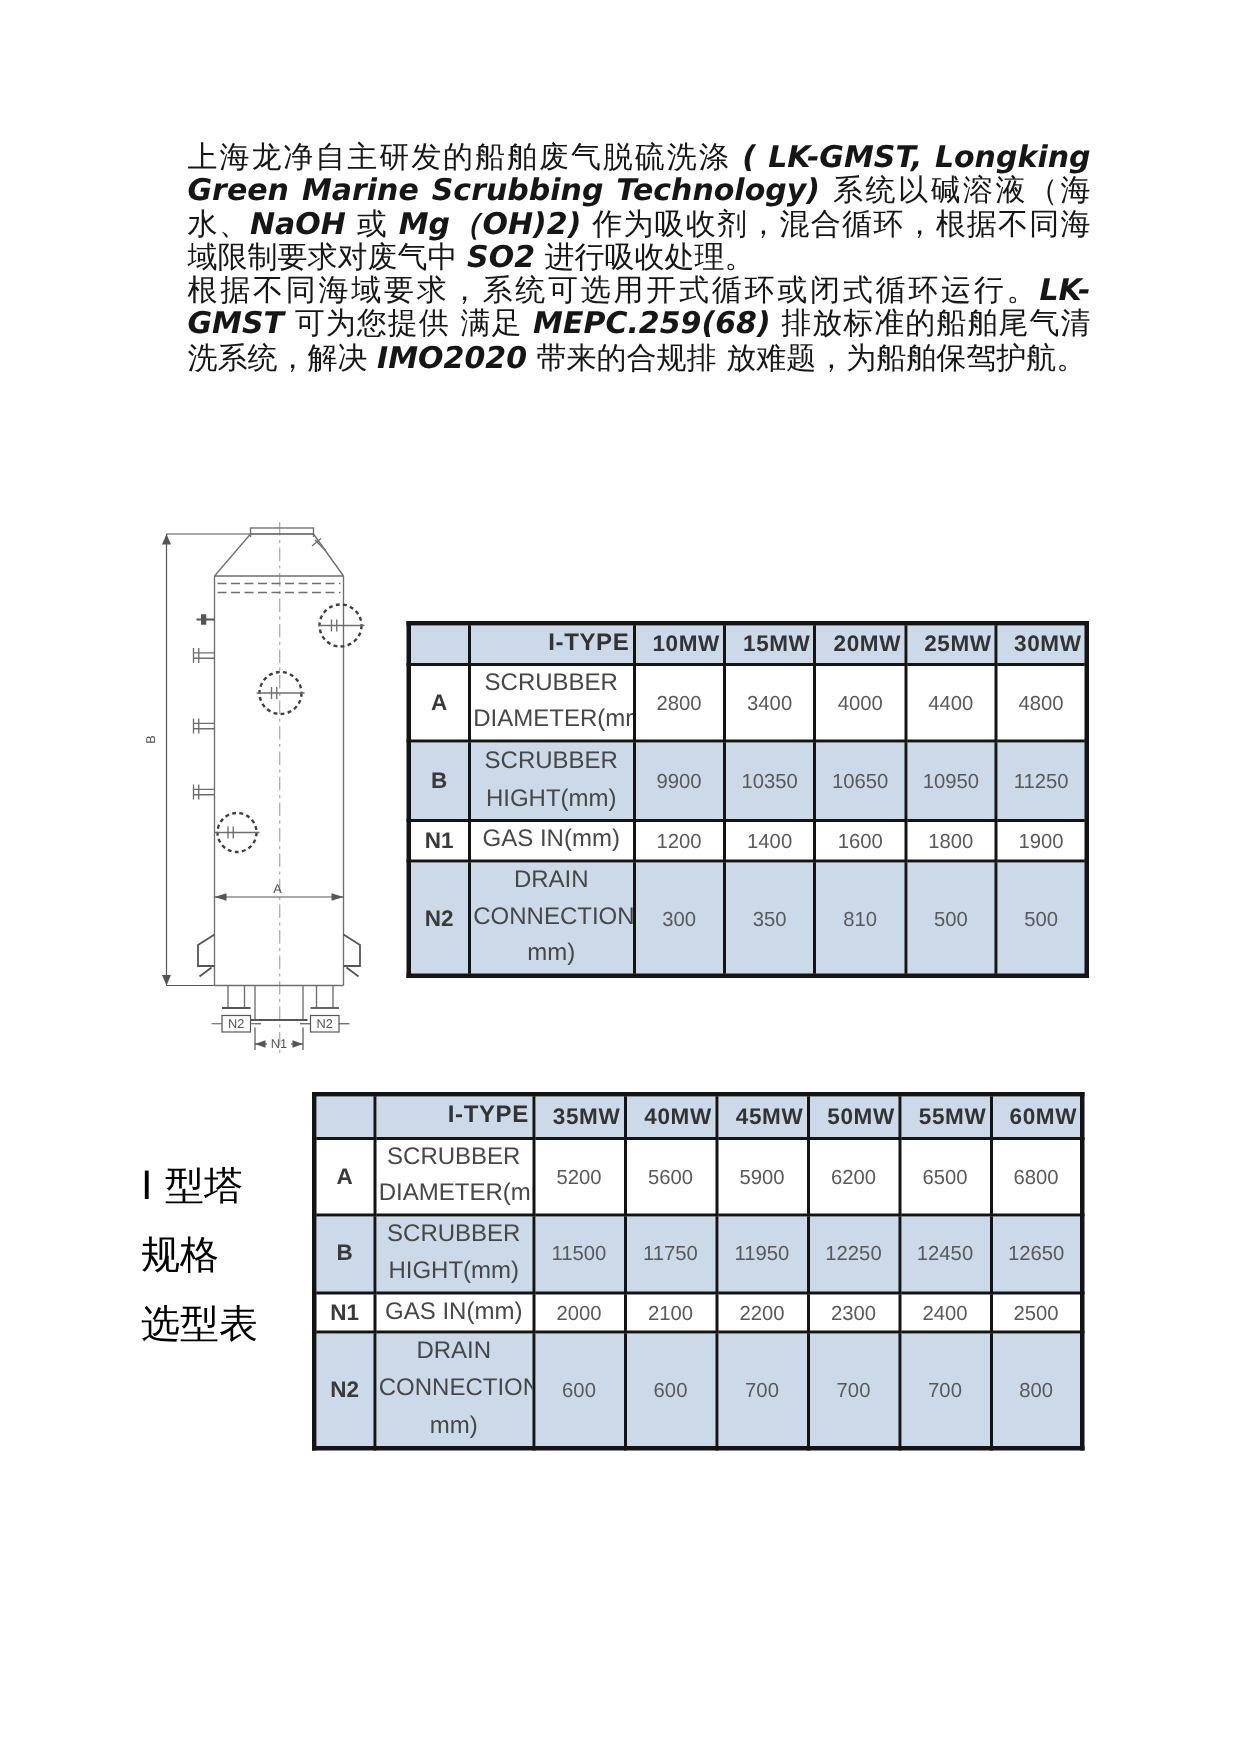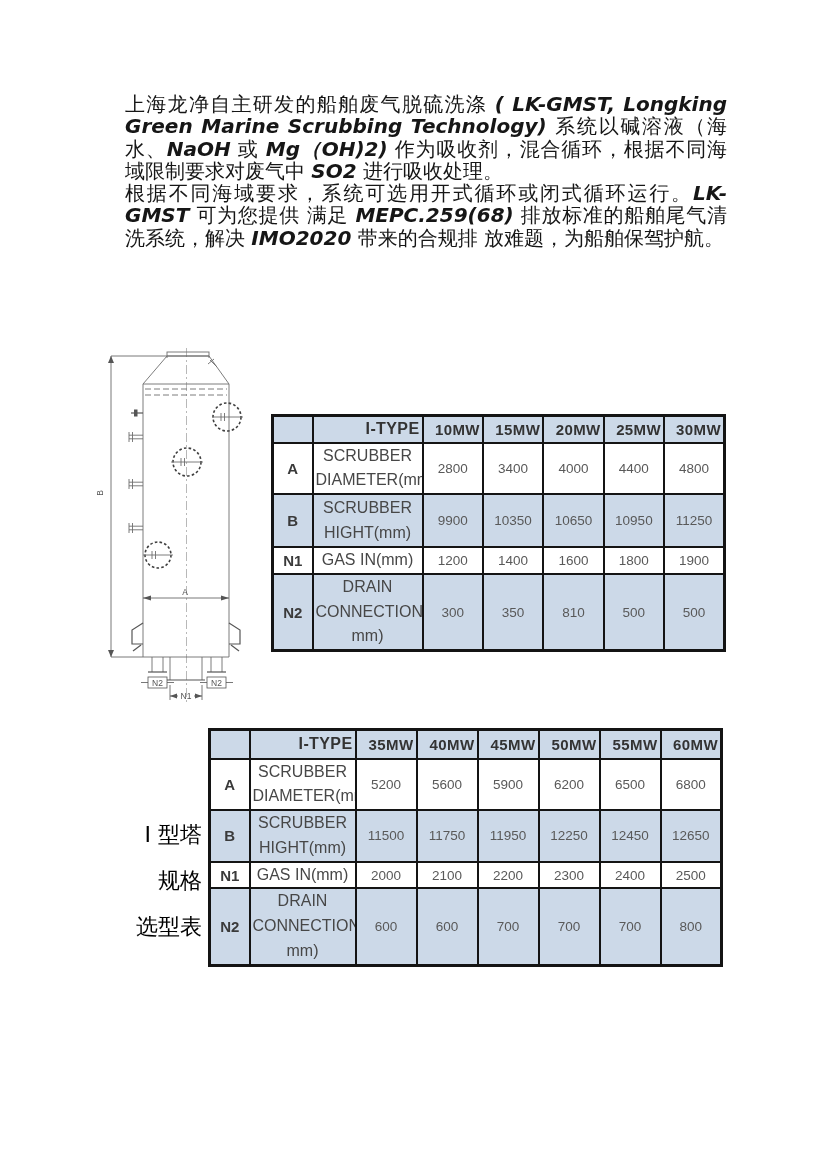--- a/index.html
+++ b/index.html
@@ -20,24 +20,23 @@
     text-align:justify;
   }
   .intro p{margin:0;padding:0;}
   .intro .en{font-style:italic;font-weight:700;}
   .intro .cnb{font-weight:700;}
   .intro .cn{font-weight:400;}
 
   
   .side-title{
     position:absolute;left:94px;top:768px;width:108px;
-    text-align:right;color:#000;
-    font-size:22px;line-height:46px;
+    text-align:left;color:#000;
+    font-size:26px;line-height:46px;
     font-family:"DejaVu Sans",sans-serif;
-    margin-top:44px;
   }
 
   
   .drawing{position:absolute;left:95px;top:345px;width:155px;height:365px;}
 
   
   table.spec{
     position:absolute;border-collapse:collapse;table-layout:fixed;
     background:#fff;border:3px solid var(--tbl-border,#141414);
     font-family:"Liberation Sans",sans-serif;

